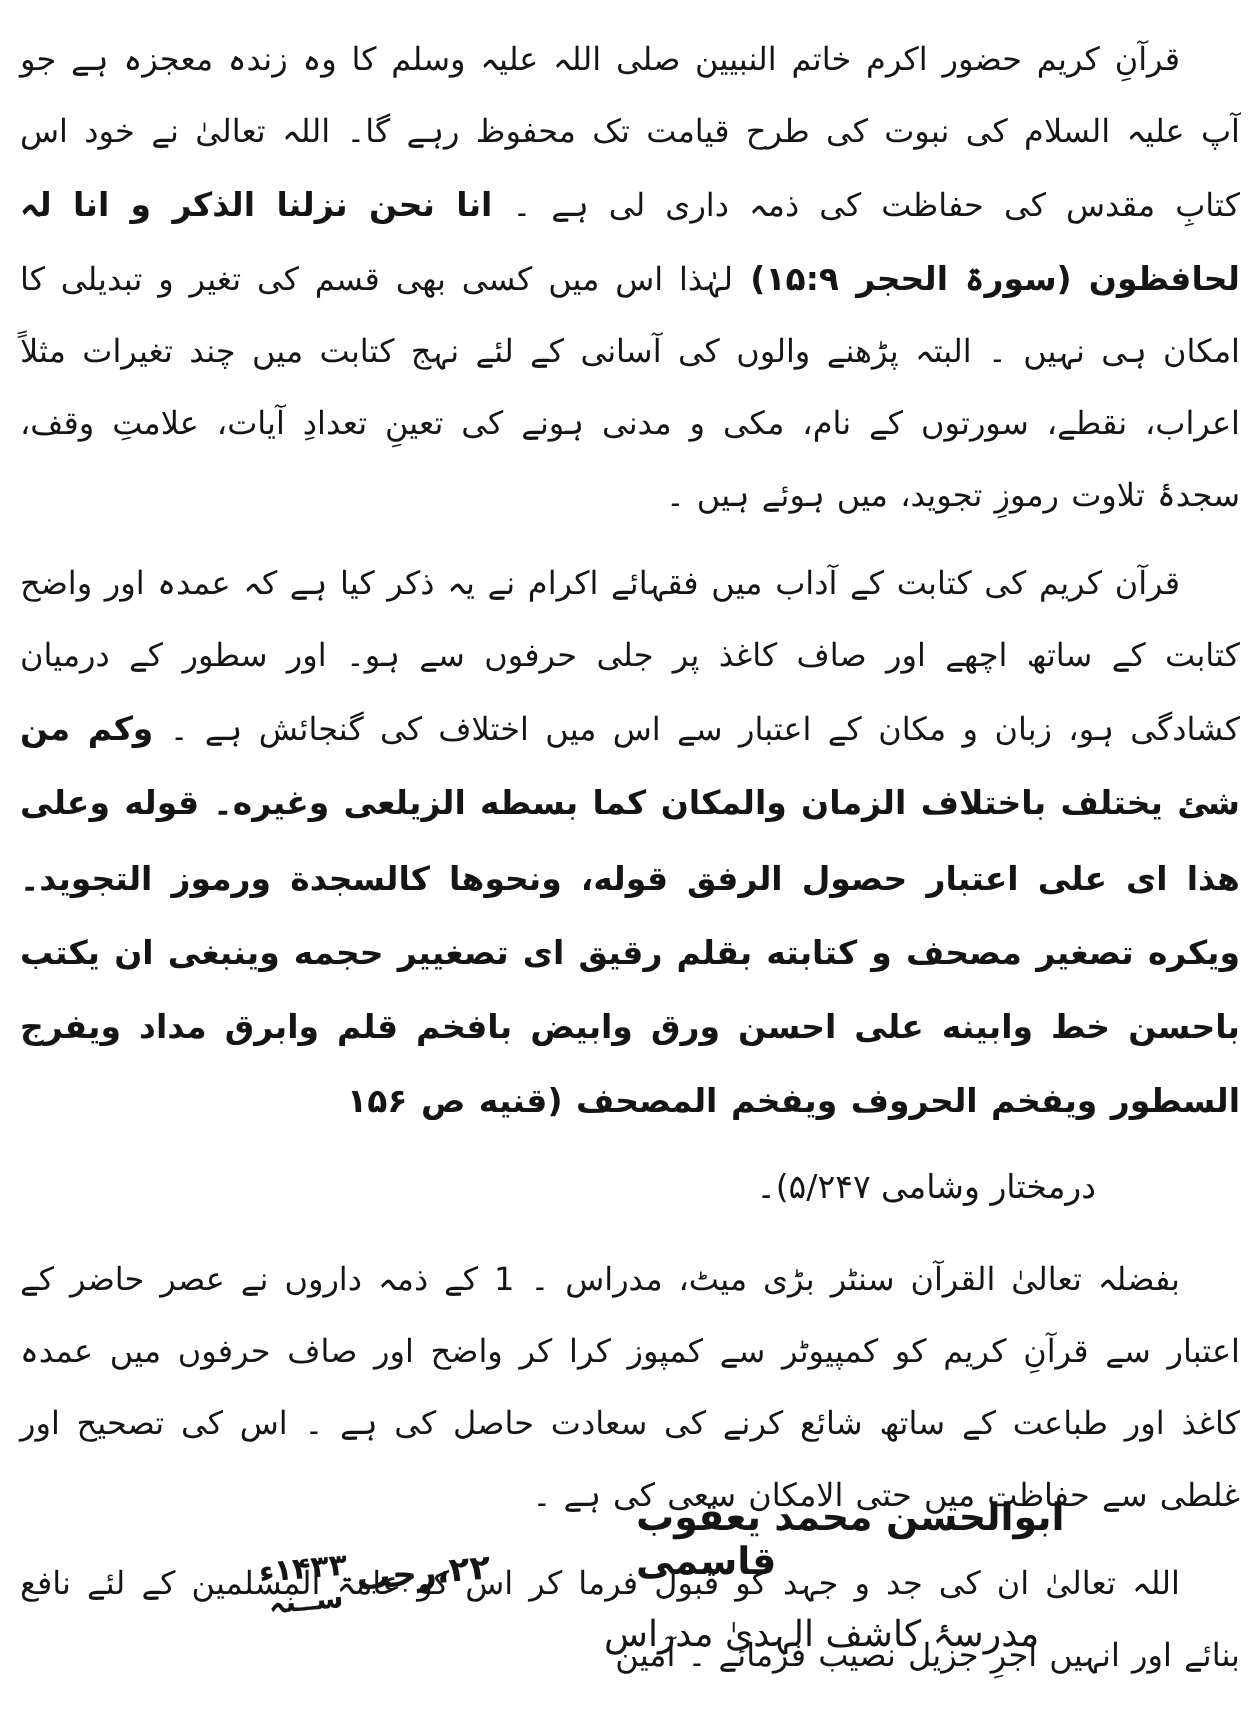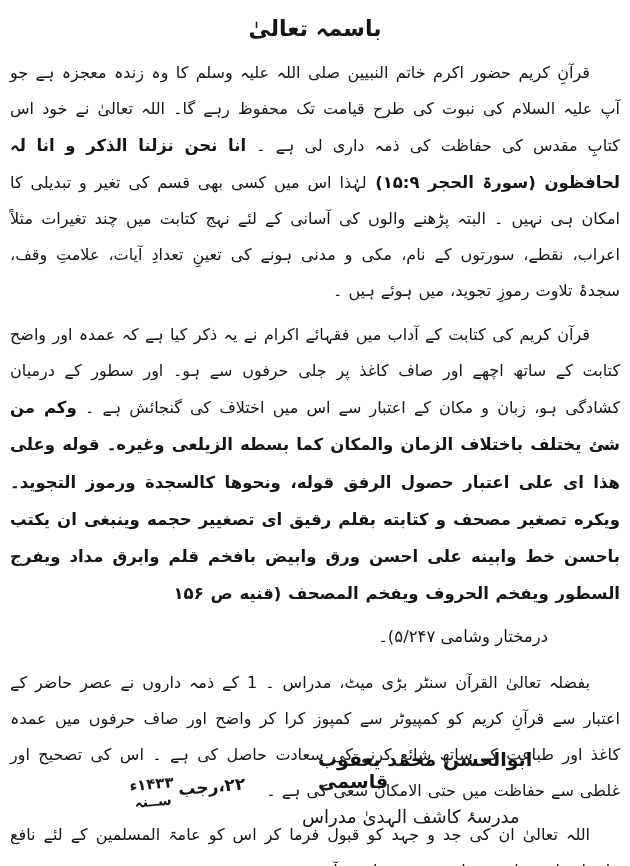--- a/index.html
+++ b/index.html
@@ -79,21 +79,20 @@
     margin-right:4px;
   }
   .sanah-stack .year{font-size:15px;line-height:1;}
   .sanah-stack .sanah{font-size:14px;line-height:1;margin-top:2px;letter-spacing:1px;}
 </style>
 </head>
 <body>
 
 <div class="page">
 
-  <h1 class="title">باسمہ تعالیٰ</h1>
 
   <p class="para"><span class="ur">قرآنِ کریم حضور اکرم خاتم النبیین صلی اللہ علیہ وسلم کا وہ زندہ معجزہ ہے جو آپ علیہ السلام کی نبوت کی طرح قیامت تک محفوظ رہے گا۔ اللہ تعالیٰ نے خود اس کتابِ مقدس کی حفاظت کی ذمہ داری لی ہے ۔ </span><span class="ar">انا نحن نزلنا الذکر و انا لہ لحافظون (سورۃ الحجر ۱۵:۹) </span><span class="ur">لہٰذا اس میں کسی بھی قسم کی تغیر و تبدیلی کا امکان ہی نہیں ۔ البتہ پڑھنے والوں کی آسانی کے لئے نہج کتابت میں چند تغیرات مثلاً اعراب، نقطے، سورتوں کے نام، مکی و مدنی ہونے کی تعینِ تعدادِ آیات، علامتِ وقف، سجدۂ تلاوت رموزِ تجوید، میں ہوئے ہیں ۔</span></p>
 
   <p class="para"><span class="ur">قرآن کریم کی کتابت کے آداب میں فقہائے اکرام نے یہ ذکر کیا ہے کہ عمدہ اور واضح کتابت کے ساتھ اچھے اور صاف کاغذ پر جلی حرفوں سے ہو۔ اور سطور کے درمیان کشادگی ہو، زبان و مکان کے اعتبار سے اس میں اختلاف کی گنجائش ہے ۔ </span><span class="ar">وکم من شئ یختلف باختلاف الزمان والمکان کما بسطه الزیلعی وغیره۔ قوله وعلی هذا ای علی اعتبار حصول الرفق قوله، ونحوها کالسجدة ورموز التجوید۔ ویکره تصغیر مصحف و کتابته بقلم رقیق ای تصغییر حجمه وینبغی ان یکتب باحسن خط وابینه علی احسن ورق وابیض بافخم قلم وابرق مداد ویفرج السطور ویفخم الحروف ویفخم المصحف (قنیه ص ۱۵۶</span></p>
 
   <span class="citation-line">درمختار وشامی ۵/۲۴۷)۔</span>
 
   <p class="para">بفضلہ تعالیٰ القرآن سنٹر بڑی میٹ، مدراس ۔ 1 کے ذمہ داروں نے عصر حاضر کے اعتبار سے قرآنِ کریم کو کمپیوٹر سے کمپوز کرا کر واضح اور صاف حرفوں میں عمدہ کاغذ اور طباعت کے ساتھ شائع کرنے کی سعادت حاصل کی ہے ۔ اس کی تصحیح اور غلطی سے حفاظت میں حتی الامکان سعی کی ہے ۔</p>
 
   <p class="para">اللہ تعالیٰ ان کی جد و جہد کو قبول فرما کر اس کو عامۃ المسلمین کے لئے نافع بنائے اور انہیں اجرِ جزیل نصیب فرمائے ۔ آمین</p>

